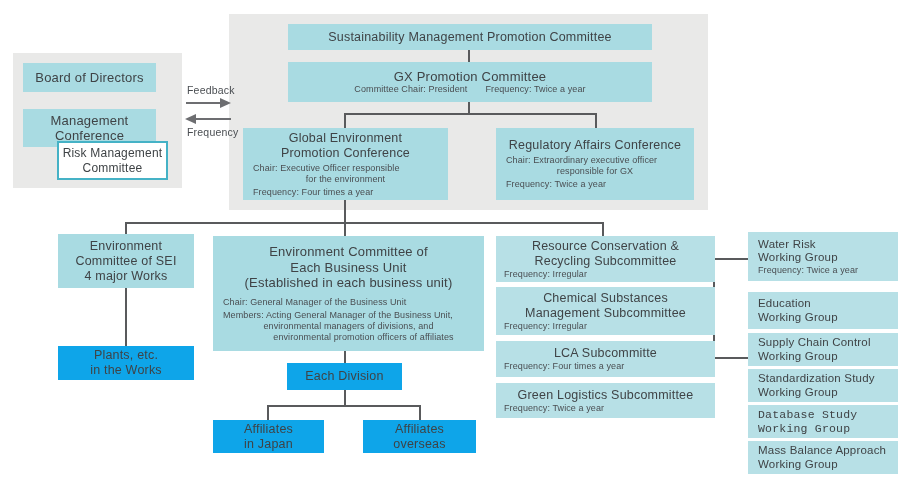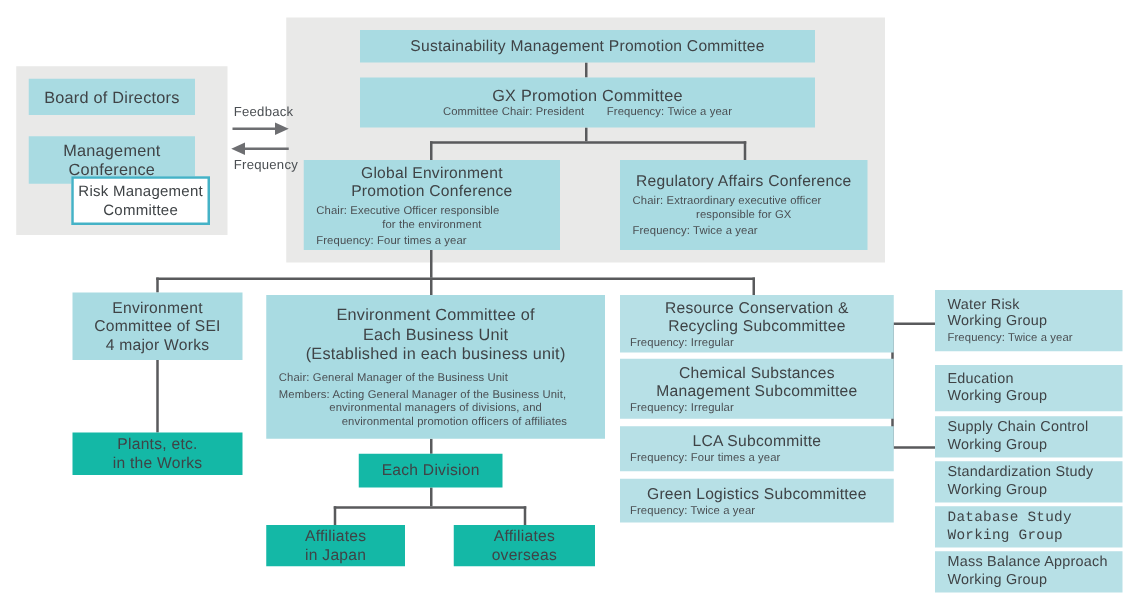--- a/index.html
+++ b/index.html
@@ -5,21 +5,21 @@
   html,body{margin:0;padding:0;background:#ffffff;}
   #canvas{
     position:relative;width:916px;height:490px;overflow:hidden;
     font-family:"Liberation Sans","DejaVu Sans",sans-serif;
     color:#3f4346;background:#ffffff;letter-spacing:.2px;
   }
   .panel{position:absolute;background:#e9e9e8;z-index:0;}
   .box{position:absolute;z-index:2;display:flex;flex-direction:column;justify-content:center;box-sizing:border-box;}
   .teal{background:#a9dbe2;}
   .teal2{background:#b7e0e6;}
-  .green{background:#14b8a6;}
+  .green{background:#0ea5e9;}
   .white-box{background:#ffffff;border:2px solid #45b2c6;}
   .ctr{text-align:center;}
   .t13{font-size:13px;line-height:15.5px;}
   .t125{font-size:12.5px;line-height:15px;}
   .t12{font-size:12px;line-height:14.5px;}
   .t115{font-size:11.5px;line-height:13.5px;}
   .t9{font-size:9px;line-height:11px;letter-spacing:.1px;color:#4a4e52;}
   .vline{position:absolute;width:2px;background:#595a5c;z-index:1;}
   .hline{position:absolute;height:2px;background:#595a5c;z-index:1;}
   .arrow-shaft{position:absolute;height:2px;background:#6d6e71;z-index:1;}

